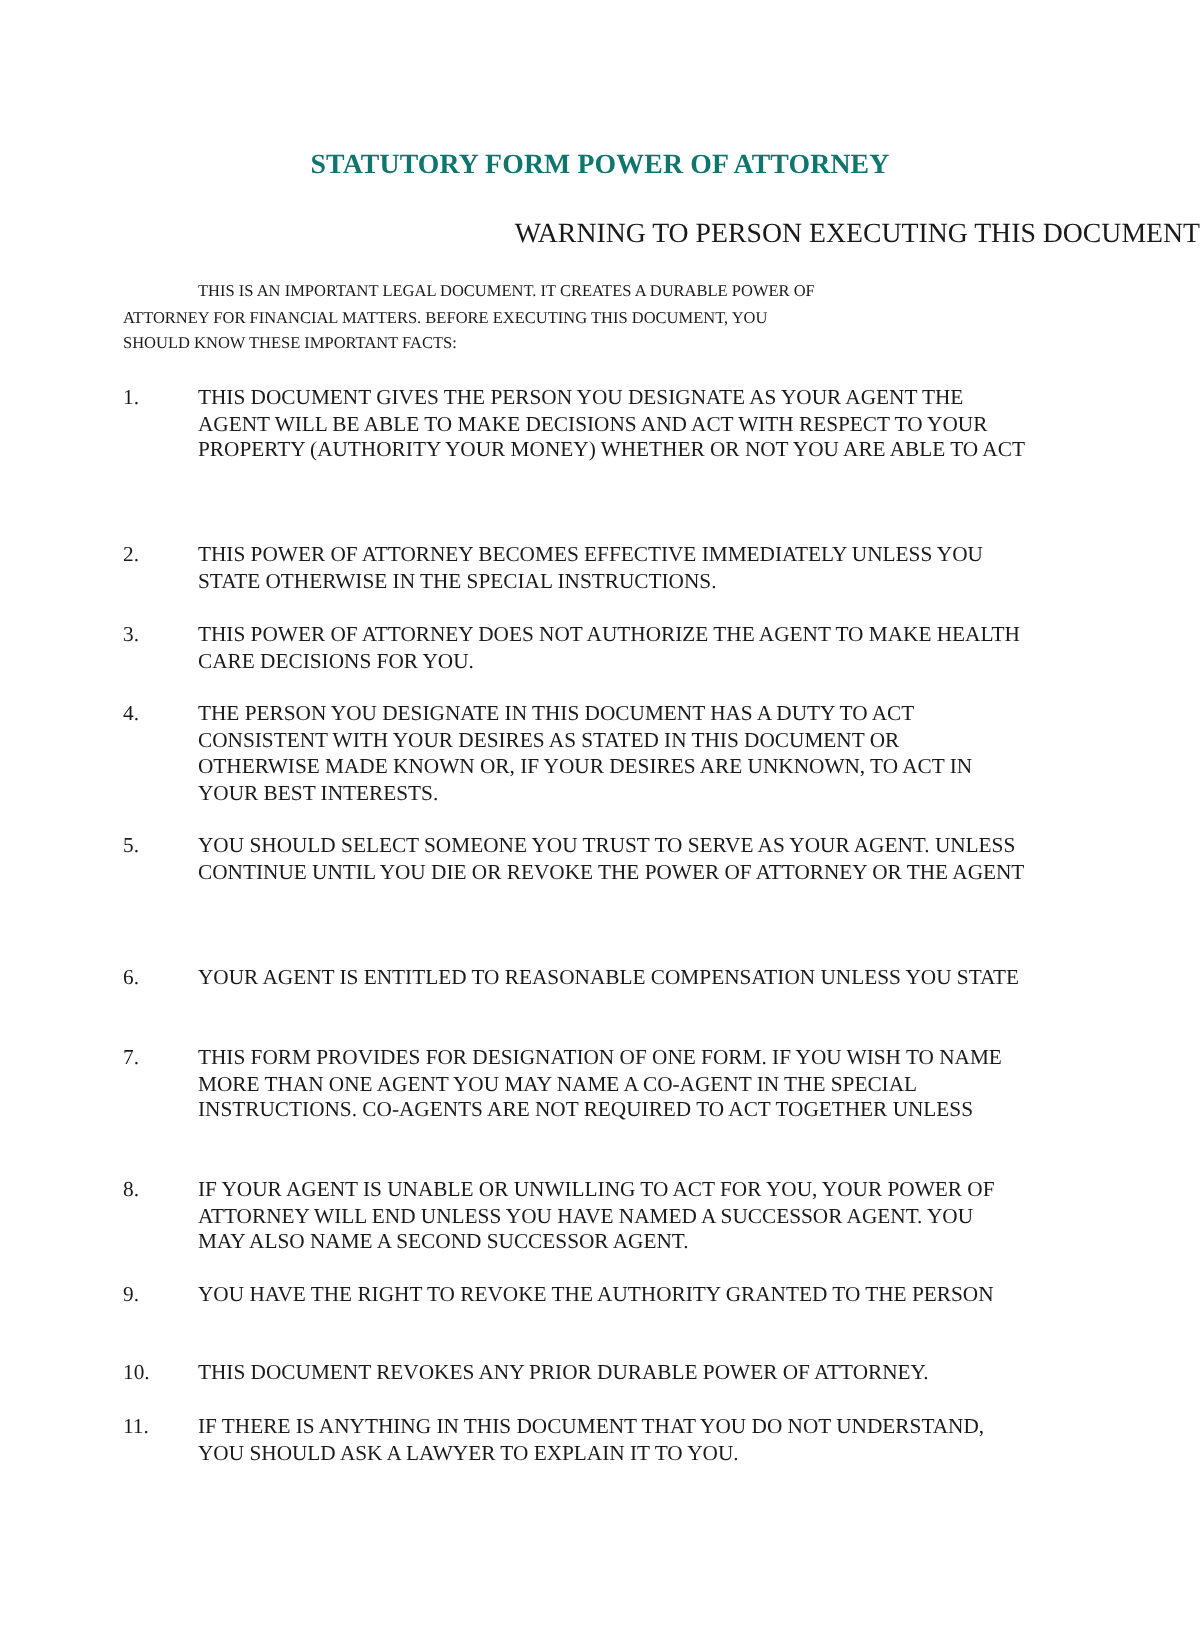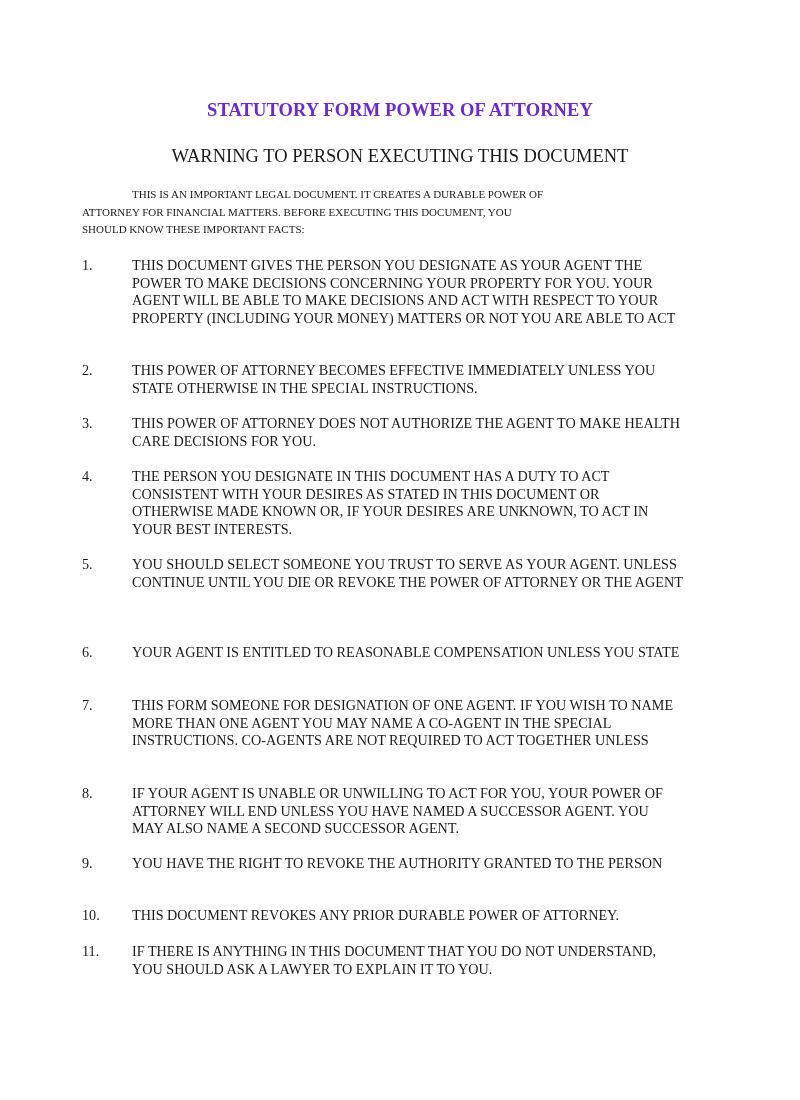--- a/index.html
+++ b/index.html
@@ -22,27 +22,27 @@
       background: #ffffff;
     }
     .title {
       position: absolute;
       left: 0; right: 0;
       top: 100px;
       text-align: center;
       font-weight: bold;
       font-size: 18.5px;
       letter-spacing: 0.1px;
-      color: #6d28d9;
+      color: #0f766e;
     }
     .subtitle {
       position: absolute;
       left: 0; right: 0;
       top: 146px;
-      text-align: center;
+      text-align: right;
       font-size: 18.5px;
       color: #1a1a1a;
     }
     .intro {
       position: absolute;
       left: 82px;
       top: 186px;
       width: 660px;
       font-size: 11px;
       line-height: 17.6px;
@@ -80,23 +80,22 @@
   <div class="intro">
     <span class="line first">THIS IS AN IMPORTANT LEGAL DOCUMENT.  IT CREATES A DURABLE POWER OF</span>
     <span class="line">ATTORNEY FOR FINANCIAL MATTERS.  BEFORE EXECUTING THIS DOCUMENT, YOU</span>
     <span class="line">SHOULD KNOW THESE IMPORTANT FACTS:</span>
   </div>
 
   <div class="item" style="top:257px;">
     <span class="num">1.</span>
     <div class="text">
       <span class="line">THIS DOCUMENT GIVES THE PERSON YOU DESIGNATE AS YOUR AGENT THE</span>
-      <span class="line">POWER TO MAKE DECISIONS CONCERNING YOUR PROPERTY FOR YOU.  YOUR</span>
       <span class="line">AGENT WILL BE ABLE TO MAKE DECISIONS AND ACT WITH RESPECT TO YOUR</span>
-      <span class="line">PROPERTY (INCLUDING YOUR MONEY) MATTERS OR NOT YOU ARE ABLE TO ACT</span>
+      <span class="line">PROPERTY (AUTHORITY YOUR MONEY) WHETHER OR NOT YOU ARE ABLE TO ACT</span>
     </div>
   </div>
 
   <div class="item" style="top:362px;">
     <span class="num">2.</span>
     <div class="text">
       <span class="line">THIS POWER OF ATTORNEY BECOMES EFFECTIVE IMMEDIATELY UNLESS YOU</span>
       <span class="line">STATE OTHERWISE IN THE SPECIAL INSTRUCTIONS.</span>
     </div>
   </div>
@@ -130,21 +129,21 @@
   <div class="item" style="top:644px;">
     <span class="num">6.</span>
     <div class="text">
       <span class="line">YOUR AGENT IS ENTITLED TO REASONABLE COMPENSATION UNLESS YOU STATE</span>
     </div>
   </div>
 
   <div class="item" style="top:697px;">
     <span class="num">7.</span>
     <div class="text">
-      <span class="line">THIS FORM SOMEONE FOR DESIGNATION OF ONE AGENT.  IF YOU WISH TO NAME</span>
+      <span class="line">THIS FORM PROVIDES FOR DESIGNATION OF ONE FORM.  IF YOU WISH TO NAME</span>
       <span class="line">MORE THAN ONE AGENT YOU MAY NAME A CO-AGENT IN THE SPECIAL</span>
       <span class="line">INSTRUCTIONS.  CO-AGENTS ARE NOT REQUIRED TO ACT TOGETHER UNLESS</span>
     </div>
   </div>
 
   <div class="item" style="top:785px;">
     <span class="num">8.</span>
     <div class="text">
       <span class="line">IF YOUR AGENT IS UNABLE OR UNWILLING TO ACT FOR YOU, YOUR POWER OF</span>
       <span class="line">ATTORNEY WILL END UNLESS YOU HAVE NAMED A SUCCESSOR AGENT.  YOU</span>

